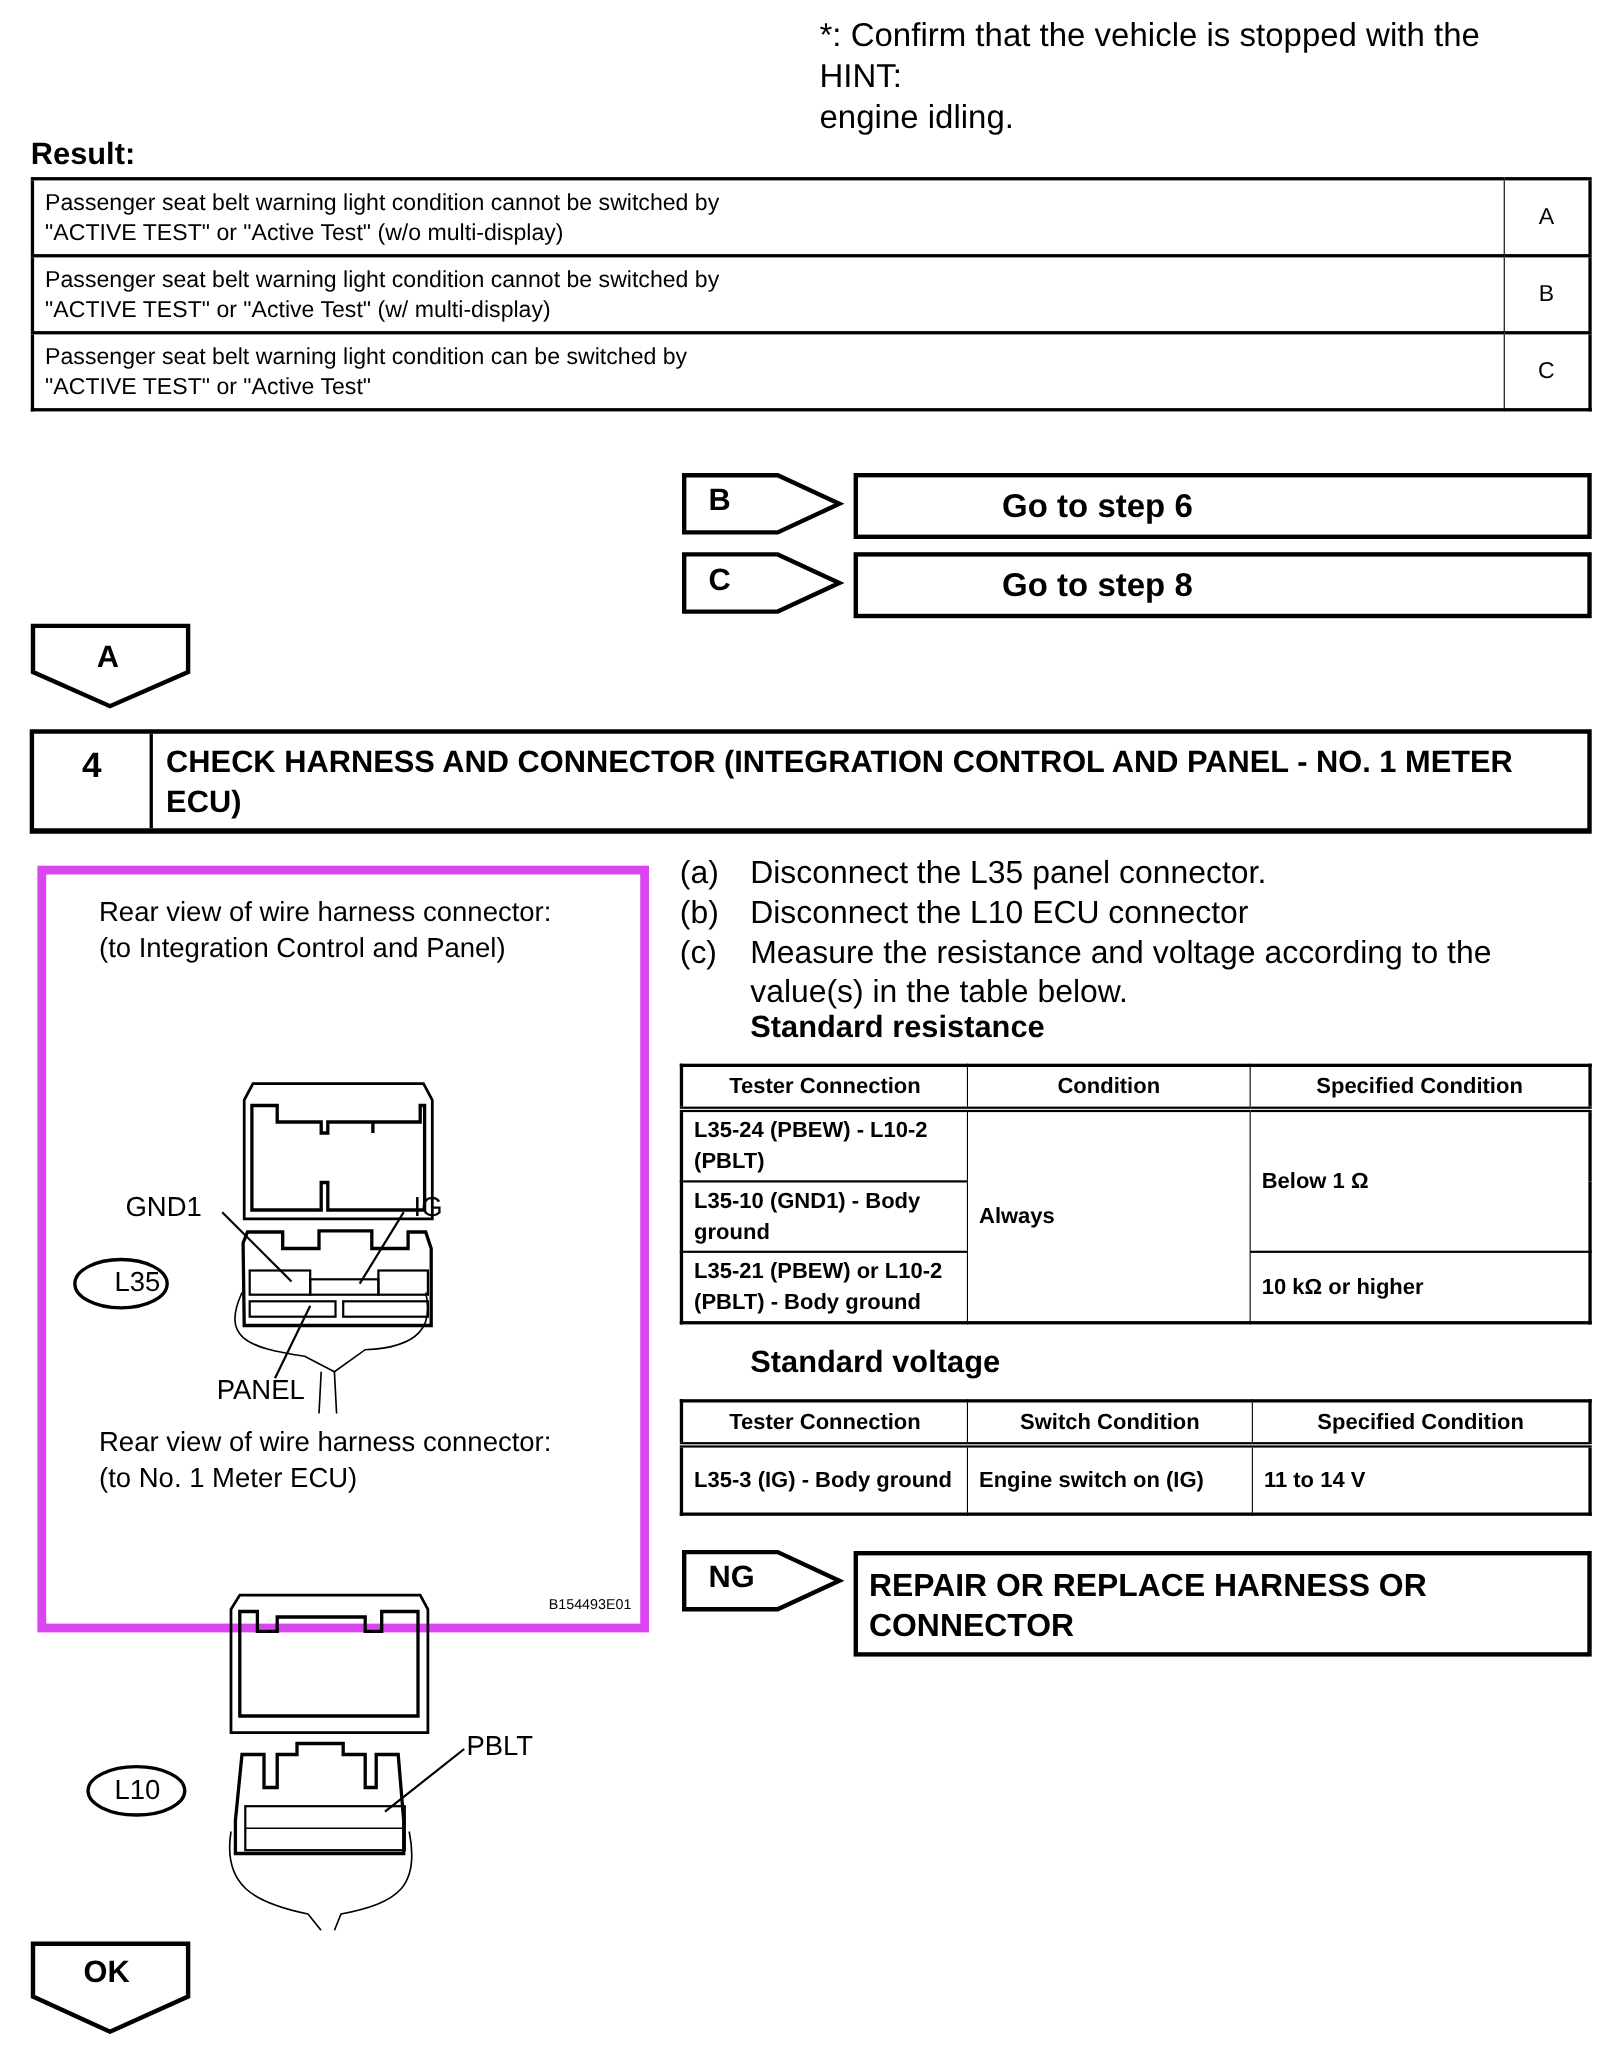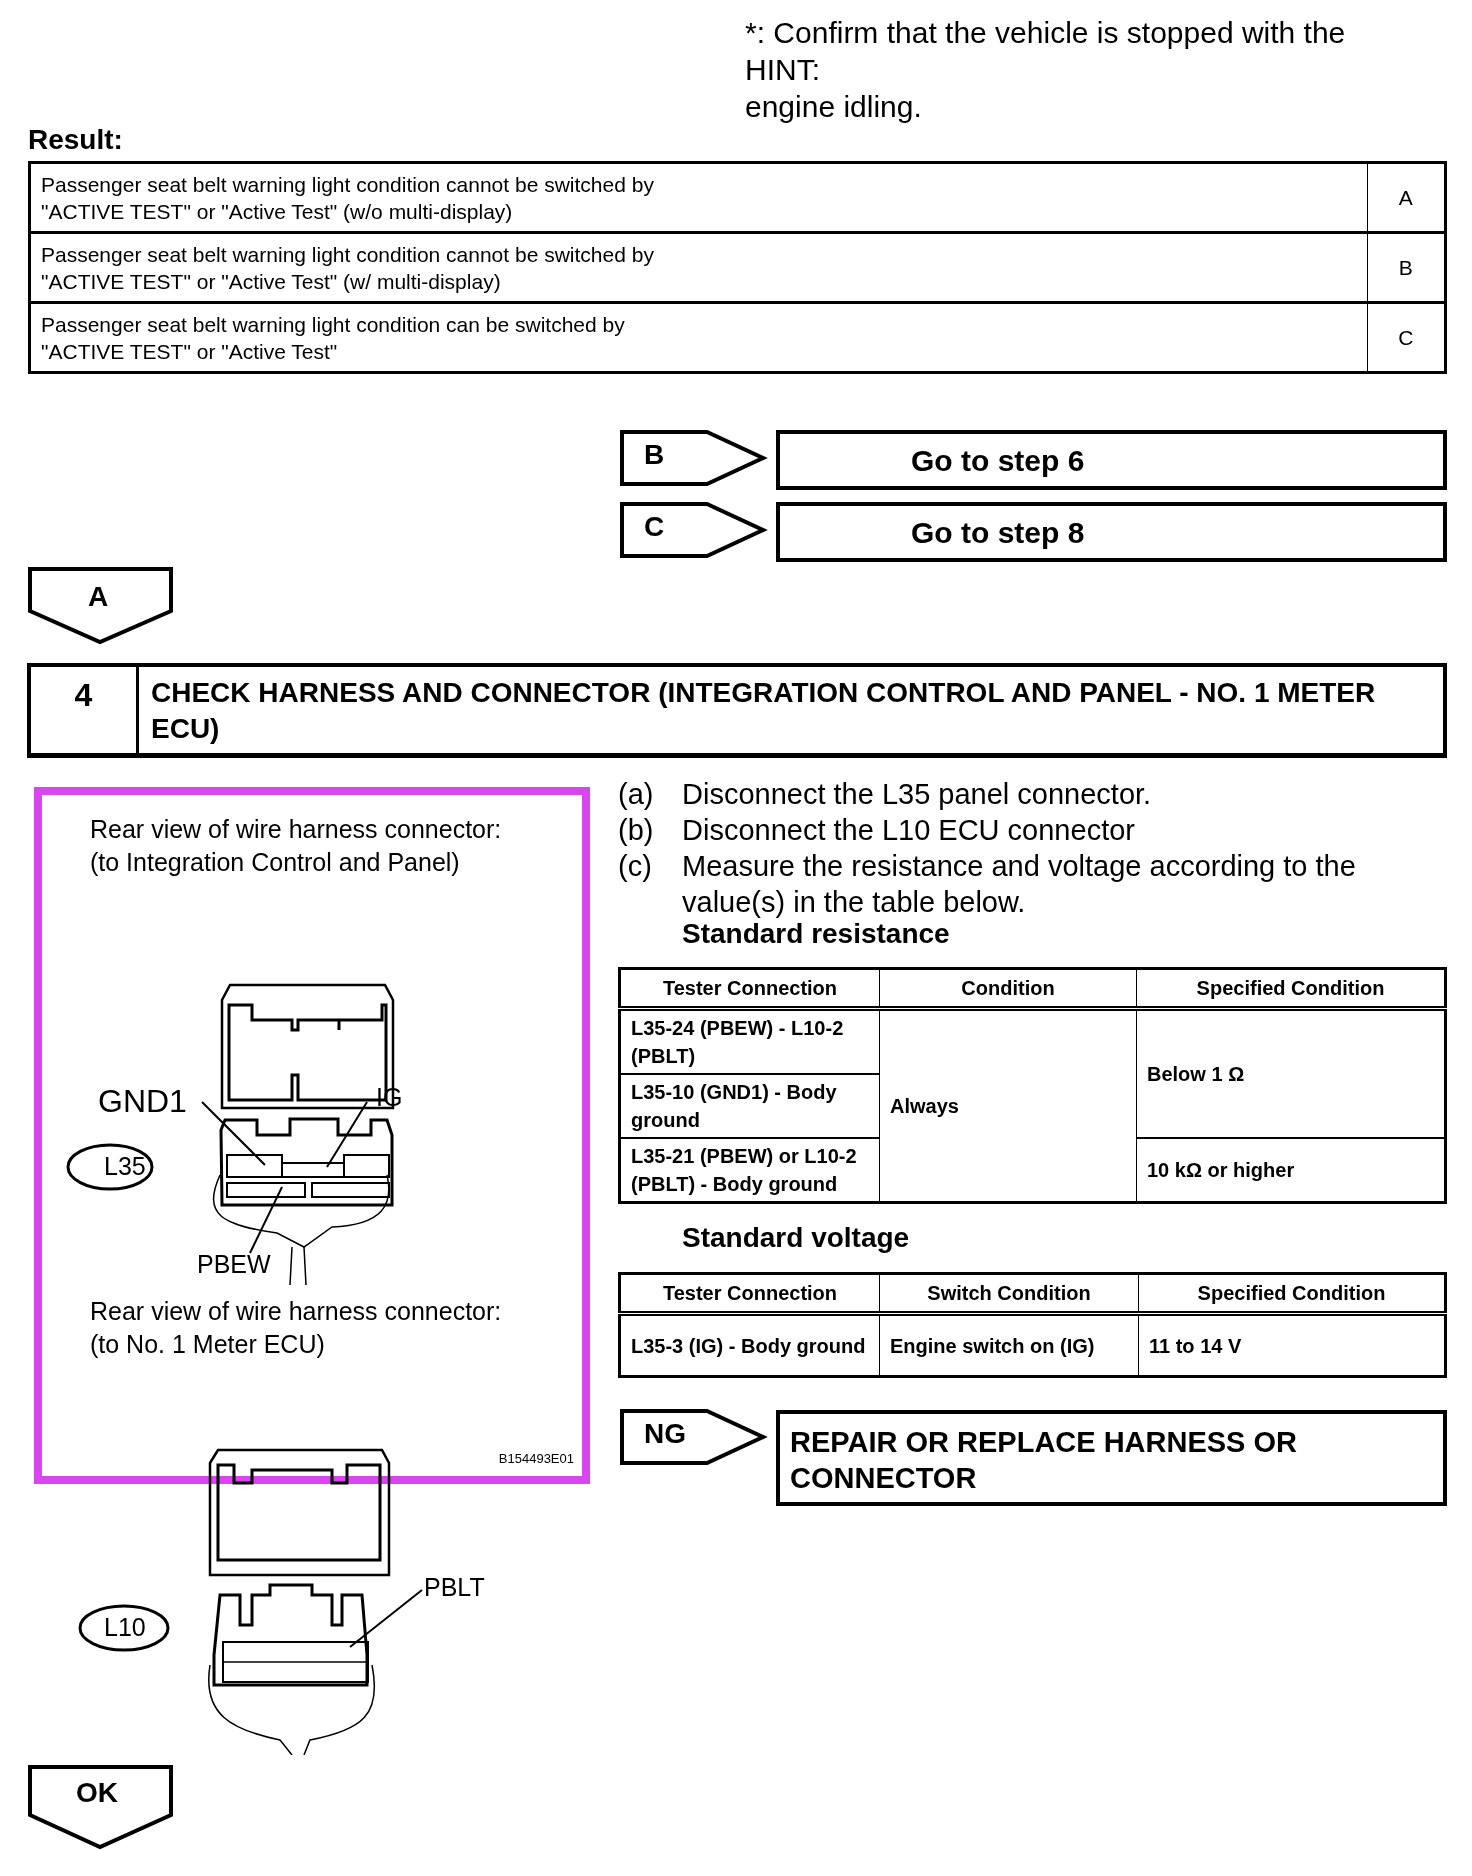--- a/index.html
+++ b/index.html
@@ -129,23 +129,23 @@
 
       <path d="M172,860 L178,800 L198,800 L198,830 L210,830 L210,800 L228,800 L228,790 L270,790 L270,800 L290,800 L290,830 L300,830 L300,800 L320,800 L325,860 L325,890 L172,890 Z" stroke-width="3"></path>
       <rect x="181" y="847" width="145" height="40" stroke-width="2"></rect>
       <path d="M181,867 L326,867" stroke-width="1.5"></path>
       <path d="M168,870 C160,920 190,935 238,945 L250,960 M330,870 C340,920 320,935 268,945 L262,960" stroke-width="1.5"></path>
       <line x1="380" y1="795" x2="308" y2="852" stroke-width="2"></line>
       <ellipse cx="82" cy="833" rx="44" ry="22" stroke-width="3"></ellipse>
     </g>
   </svg>
   <span class="abs" style="left:62px;top:357px;font-size:25px;">L35</span>
-  <span class="abs" style="left:56px;top:288px;font-size:32px;">GND1</span>
+  <span class="abs" style="left:72px;top:288px;font-size:25px;">GND1</span>
   <span class="abs" style="left:334px;top:288px;font-size:25px;">IG</span>
-  <span class="abs" style="left:155px;top:455px;font-size:25px;">PBEW</span>
+  <span class="abs" style="left:155px;top:455px;font-size:25px;">PANEL</span>
   <div class="cap" style="top:500px;">
     <div>Rear view of wire harness connector:</div>
     <div>(to No. 1 Meter ECU)</div>
   </div>
   <span class="abs" style="left:62px;top:818px;font-size:25px;">L10</span>
   <span class="abs" style="left:382px;top:778px;font-size:25px;">PBLT</span>
   <span class="abs" style="right:8px;bottom:10px;font-size:13px;">B154493E01</span>
 </div>
 
 <div class="abs instr" style="top:776px;width:830px;height:180px;">

